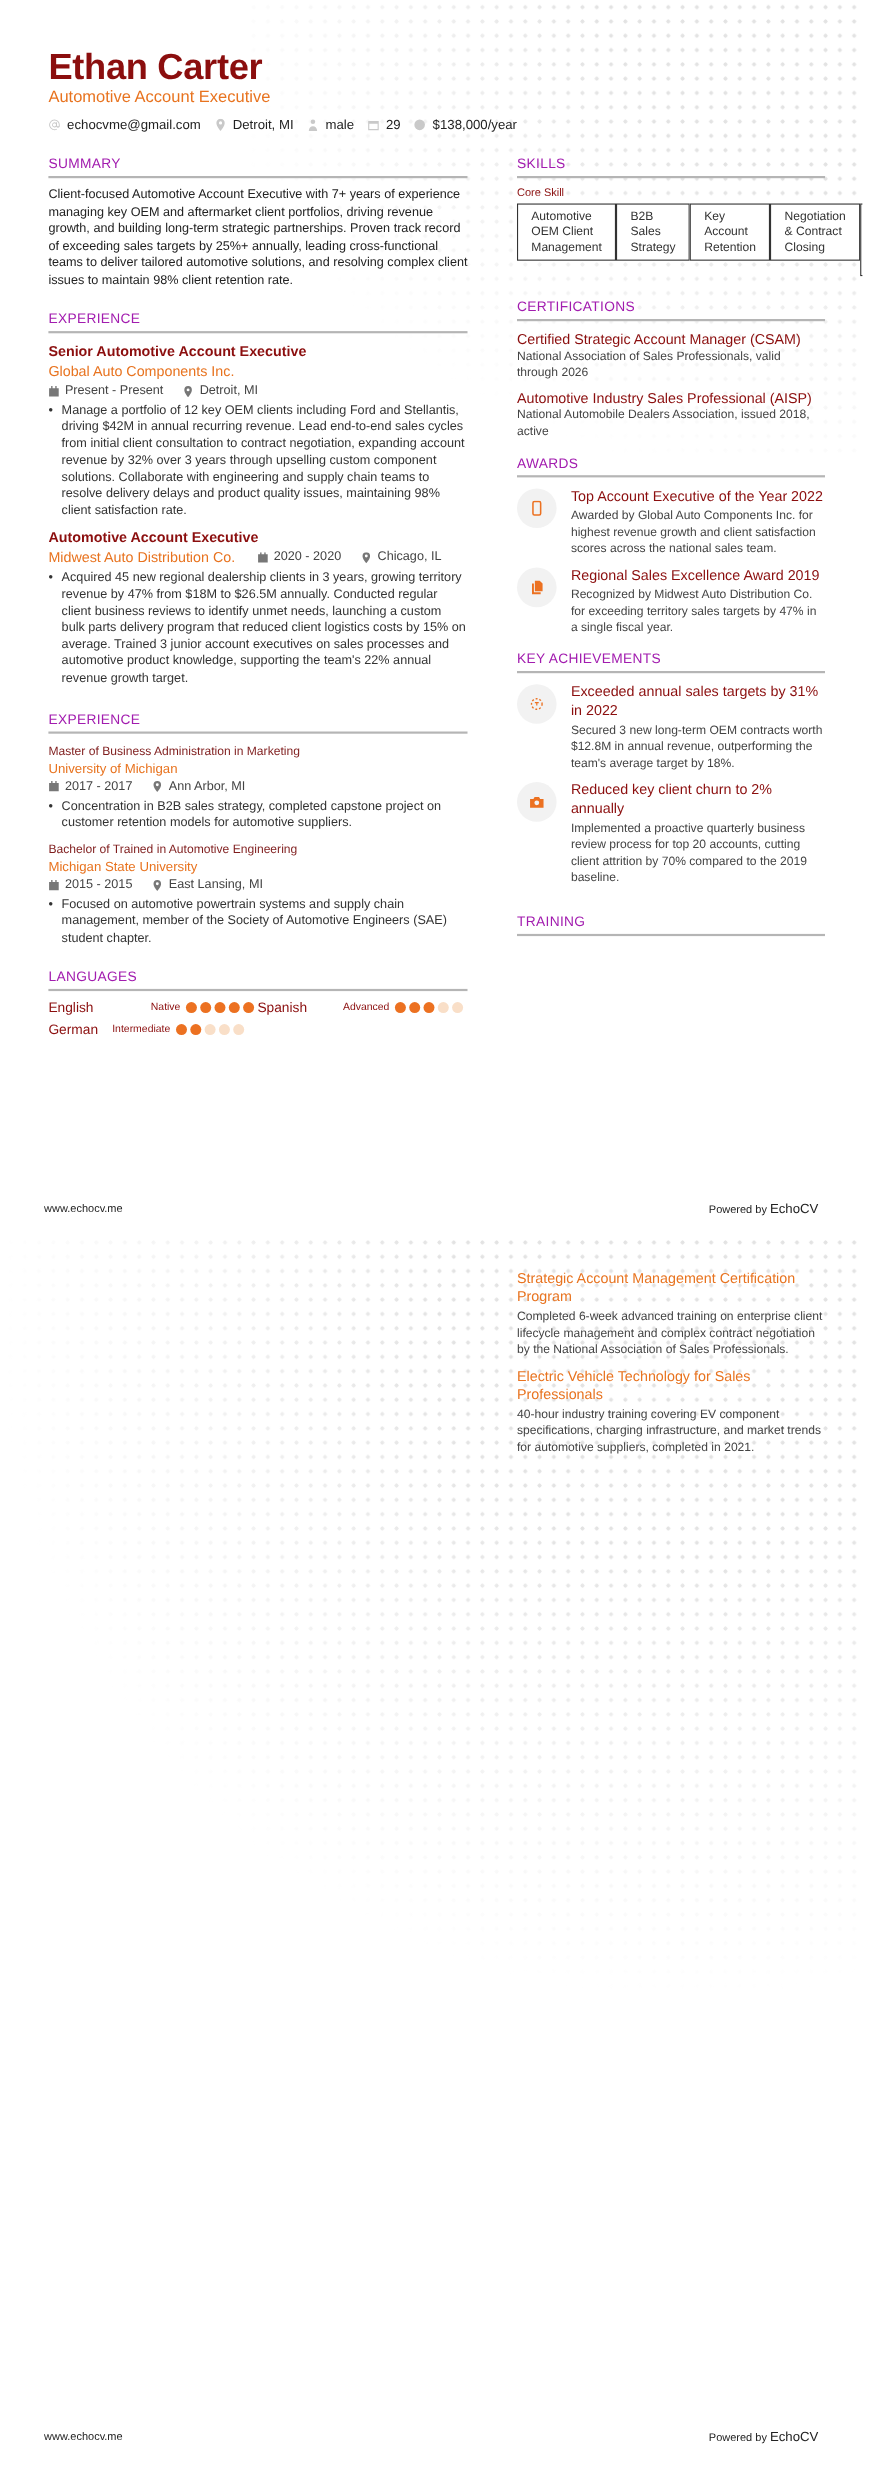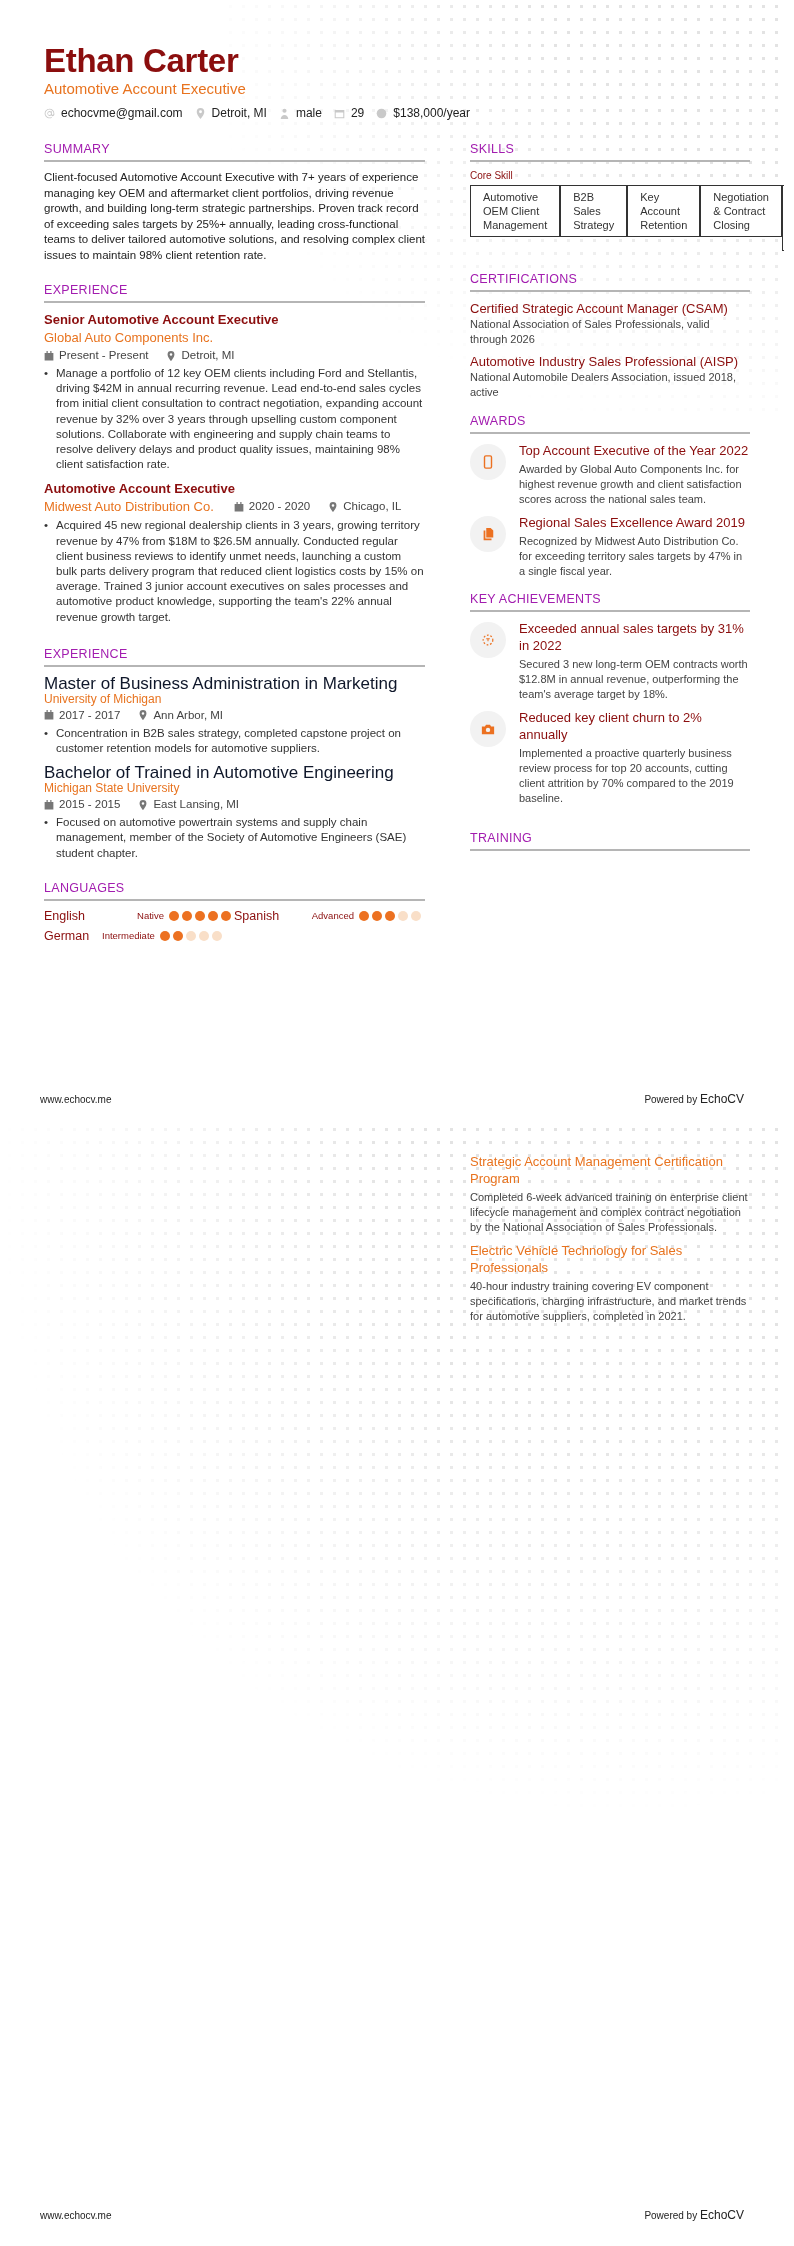--- a/index.html
+++ b/index.html
@@ -42,21 +42,21 @@
     .company { font-size: 13px; color: #e8731f; line-height: 19px; }
     .meta { font-size: 11.5px; color: #444; display: flex; align-items: flex-end; line-height: 17px; }
     .meta .mi { display: inline-flex; align-items: center; margin-right: 18px; }
     .meta svg { width: 10px; height: 10px; fill: #777; margin-right: 5px; }
     .bullets { font-size: 11.5px; line-height: 15.2px; color: #333; padding-left: 12px; position: relative; margin-top: 2px; }
     .bullets::before { content: "•"; position: absolute; left: 0; top: 0; }
     .job { margin-bottom: 8px; }
     .row-inline { display: flex; align-items: center; }
     .row-inline .company { margin-right: 20px; }
 
-    .edu-deg { font-size: 17px; color: #0f172a; line-height: 17px; }
+    .edu-deg { font-size: 11px; color: #7f1d1d; line-height: 17px; }
     .edu-school { font-size: 12px; color: #e8731f; line-height: 15px; }
     .edu { margin-bottom: 8px; }
 
     .langs { display: grid; grid-template-columns: 190px 190px; row-gap: 6px; }
     .lang { display: flex; align-items: center; }
     .lang-name { font-size: 12.5px; color: #8b0e0e; width: 50px; }
     .lang-level { font-size: 9.5px; color: #8b0e0e; margin-left: auto; margin-right: 5px; }
     .lang.short .lang-level { margin-left: 8px; }
     .dotsrow { display: flex; }
     .ldot { width: 10px; height: 10px; border-radius: 50%; background: #f9dfc8; margin-right: 3px; }

